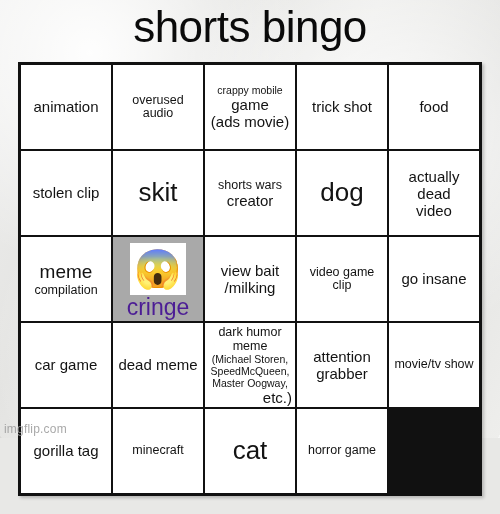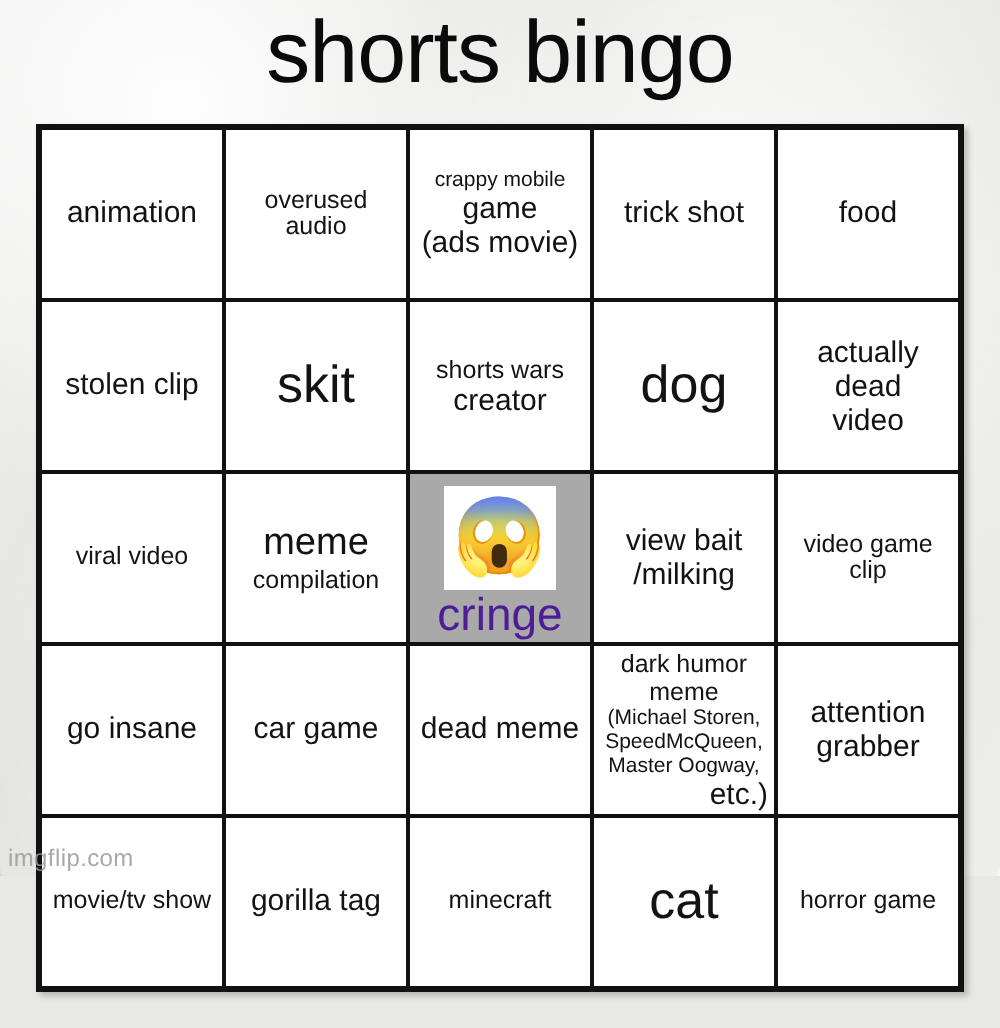--- a/index.html
+++ b/index.html
@@ -173,23 +173,20 @@
       <div class="cell">
         <span class="cell-text s-xl">dog</span>
       </div>
       <div class="cell">
         <div class="stack">
           <span class="l1 s-md">actually dead</span>
           <span class="l2 s-md">video</span>
         </div>
       </div>
       <div class="cell">
-        <span class="cell-text s-sm">viral video</span>
-      </div>
-      <div class="cell">
         <div class="stack">
           <span class="l1 s-lg">meme</span>
           <span class="l2 s-sm">compilation</span>
         </div>
       </div>
       <div class="cell free">
         <div class="free-emoji-box">😱</div>
         <div class="free-label">cringe</div>
       </div>
       <div class="cell">

